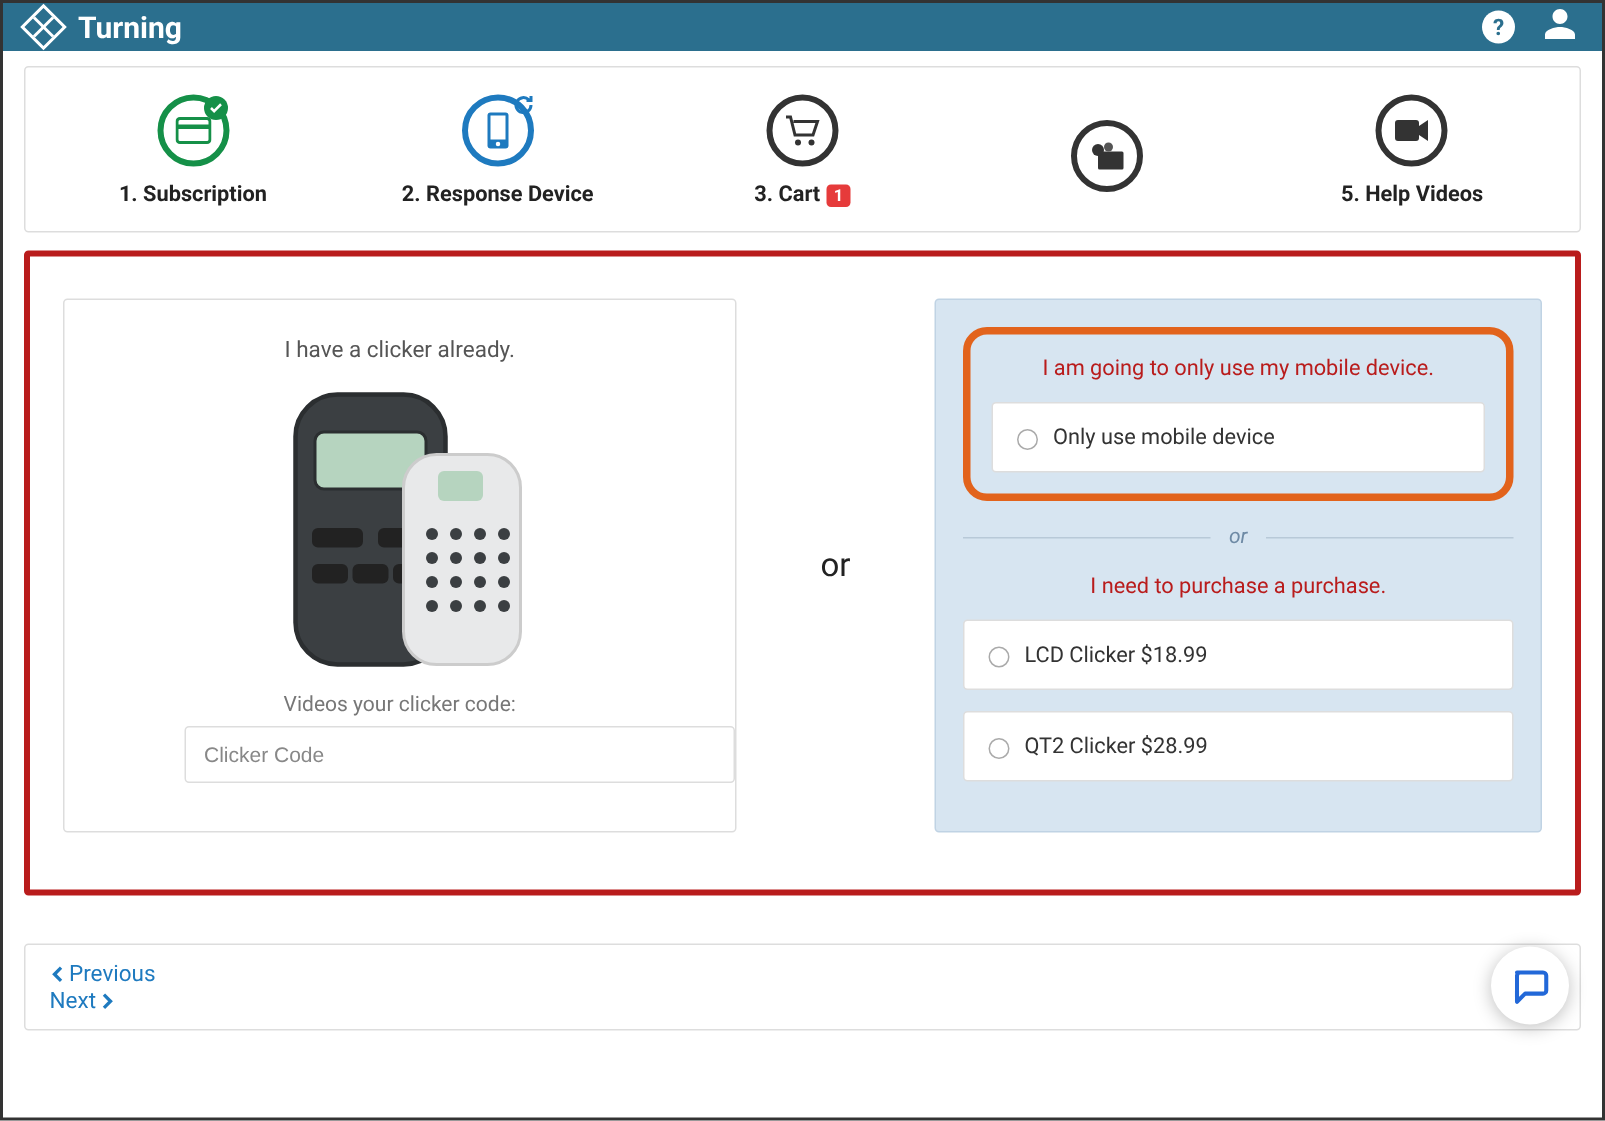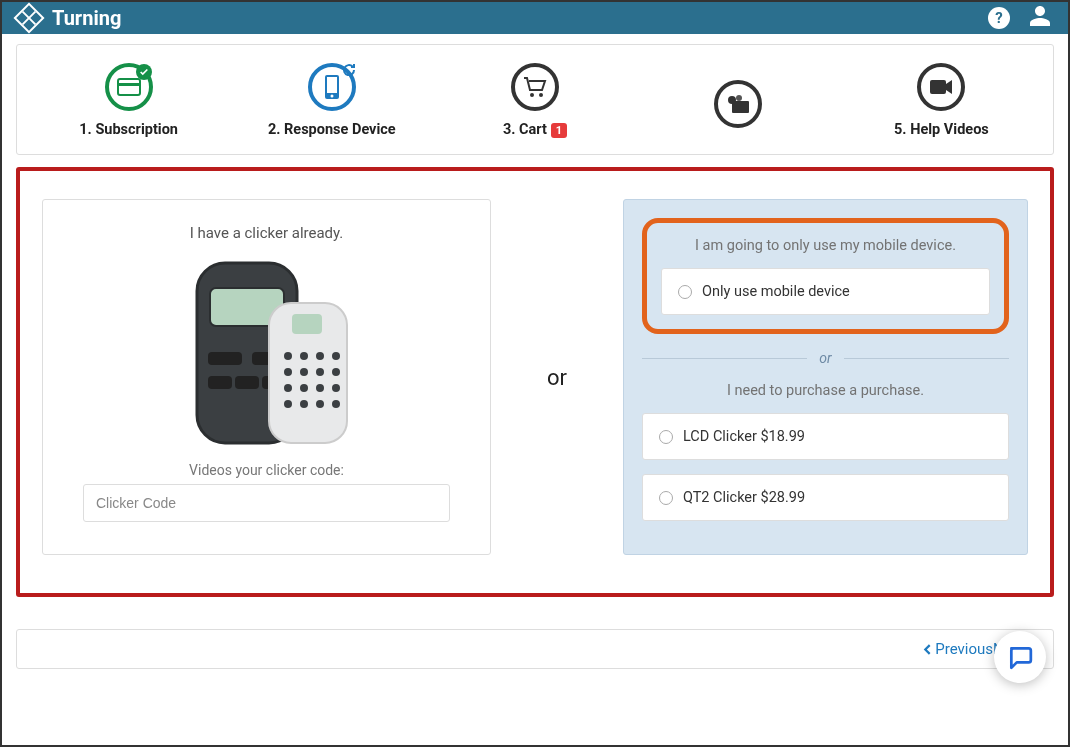--- a/index.html
+++ b/index.html
@@ -93,53 +93,54 @@
     .or-text { font-size: 22px; color: #222; }
 
     .panel-right {
       flex: 1; background: #d7e5f1; border: 1px solid #c0d3e4; border-radius: 3px;
       padding: 18px 18px 30px 18px; position: relative;
     }
     .highlight-box {
       border: 5px solid #e2631c; border-radius: 16px;
       padding: 14px 14px 14px 14px; margin-bottom: 14px;
     }
-    .prompt-text { color: #737373; font-size: 14.5px; text-align: center; margin-bottom: 14px; }
+    .prompt-text { color: #b91c1c; font-size: 14.5px; text-align: center; margin-bottom: 14px; }
     .option-card {
       background: #fff; border: 1px solid #ddd; border-radius: 3px;
-      padding: 14px 16px; display: flex; align-items: center; gap: 10px;
+      padding: 14px 16px; display: flex; align-items: flex-end; gap: 10px;
       margin-bottom: 14px; cursor: pointer;
     }
     .option-card:last-child { margin-bottom: 0; }
     .radio {
       width: 14px; height: 14px; border-radius: 50%;
       border: 1.5px solid #aaa;
       flex-shrink: 0;
     }
     .option-label { font-size: 14.5px; color: #333; }
 
     .or-divider {
       display: flex; align-items: center; gap: 12px;
       margin: 16px 0;
     }
     .or-divider hr { flex: 1; border: none; border-top: 1px solid #b8c9d8; }
     .or-divider span { color: #6e8aa5; font-style: italic; font-size: 14px; }
 
     .prompt-label { font-size: 14px; color: #777; margin-top: 14px; margin-bottom: 6px; }
     .code-input {
       width: 100%; padding: 10px 12px; border: 1px solid #ddd; border-radius: 3px;
-      font-size: 14px; color: #555;
+      font-size: 14px; color: #555; margin-left: 40px;
     }
     .code-input::placeholder { color: #888; }
 
     .footer-nav {
       border: 1px solid #ddd; border-radius: 3px;
       margin: 22px 14px 10px;
       display: flex; justify-content: flex-end;
       padding: 10px 16px;
+      flex-direction: column;
     }
     .nav-link { color: #1e7abf; font-size: 15px; cursor: pointer; display: flex; align-items: center; gap: 2px; }
     .nav-link svg { width: 11px; height: 11px; fill: #1e7abf; }
 
     .chat-bubble {
       position: absolute; bottom: 62px; right: 22px;
       width: 52px; height: 52px; border-radius: 50%; background: #fff;
       box-shadow: 0 2px 12px rgba(0,0,0,0.25);
       display: flex; align-items: center; justify-content: center;
       cursor: pointer;

